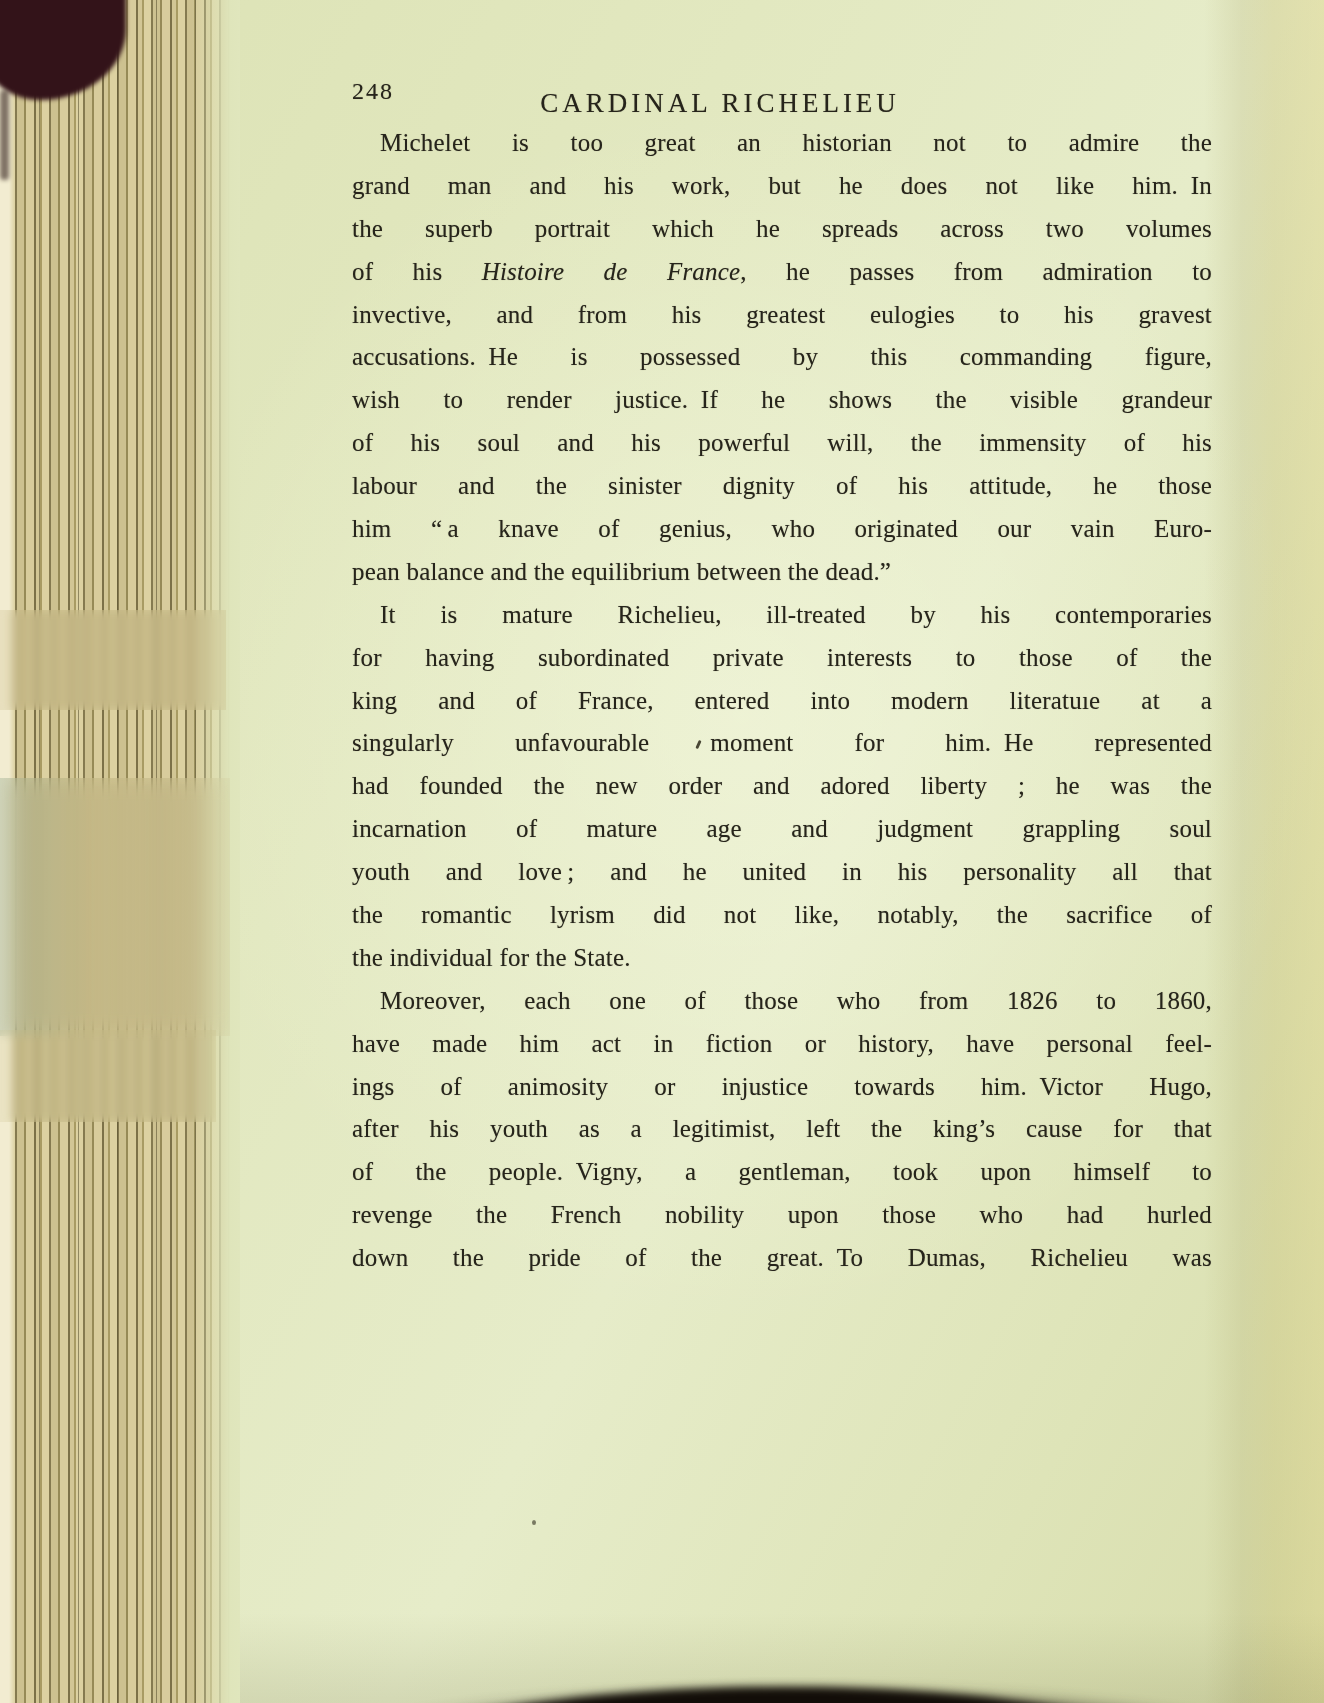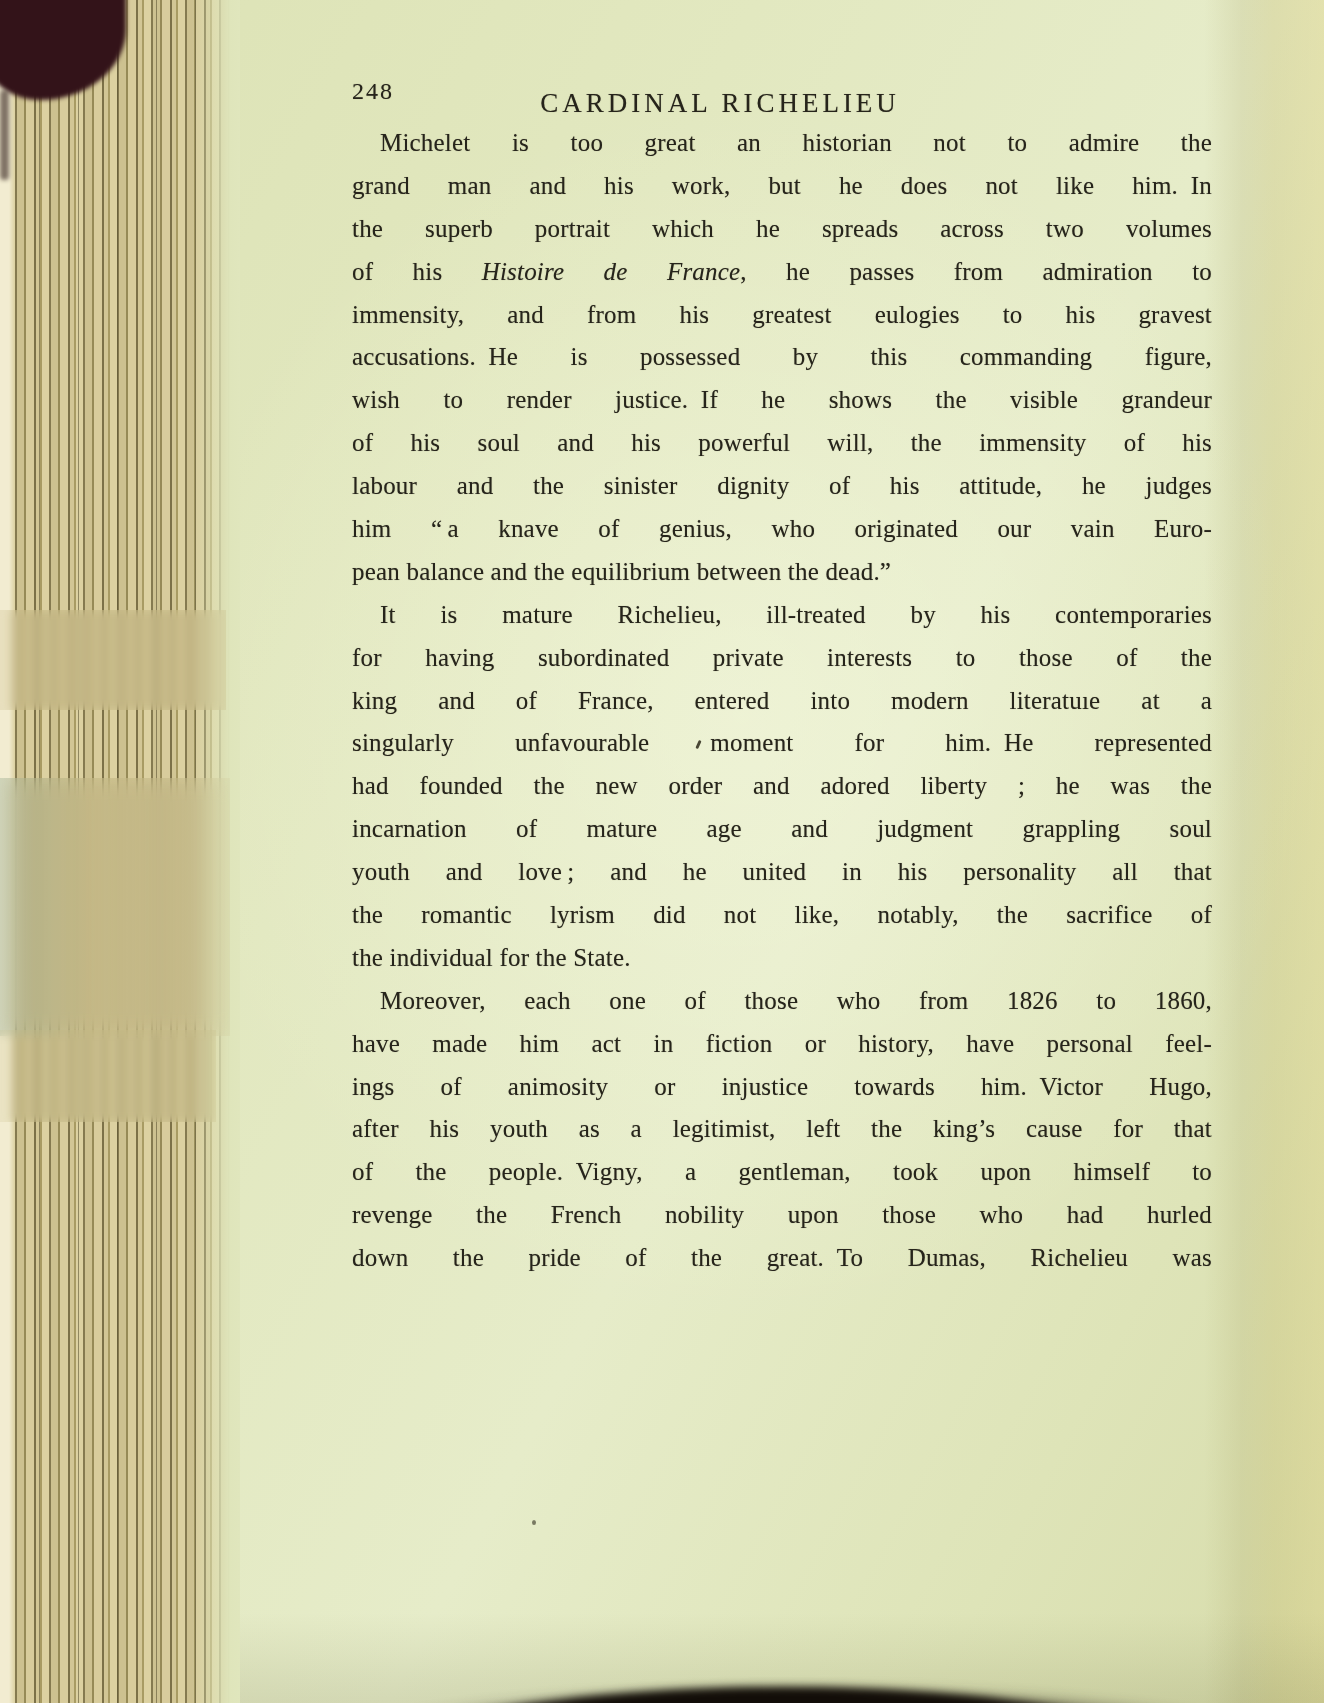--- a/index.html
+++ b/index.html
@@ -114,25 +114,25 @@
   <div class="cover-sliver"></div>
 
   <div class="page-number ink">248</div>
   <div class="running-header ink">CARDINAL RICHELIEU</div>
 
   <div id="text-block" class="ink">
       <div class="line first"><span>Michelet is too great an historian not to admire the</span></div>
       <div class="line"><span>grand man and his work, but he does not like him. In</span></div>
       <div class="line"><span>the superb portrait which he spreads across two volumes</span></div>
       <div class="line"><span>of his </span><span class="it">Histoire de France</span><span>, he passes from admiration to</span></div>
-      <div class="line"><span>immensity, and from his greatest eulogies to his gravest</span></div>
+      <div class="line"><span>invective, and from his greatest eulogies to his gravest</span></div>
       <div class="line"><span>accusations. He is possessed by this commanding figure,</span></div>
       <div class="line"><span>wish to render justice. If he shows the visible grandeur</span></div>
       <div class="line"><span>of his soul and his powerful will, the immensity of his</span></div>
-      <div class="line"><span>labour and the sinister dignity of his attitude, he judges</span></div>
+      <div class="line"><span>labour and the sinister dignity of his attitude, he those</span></div>
       <div class="line"><span>him “ a knave of genius, who originated our vain Euro-</span></div>
       <div class="line end"><span>pean balance and the equilibrium between the dead.”</span></div>
       <div class="line first"><span>It is mature Richelieu, ill-treated by his contemporaries</span></div>
       <div class="line"><span>for having subordinated private interests to those of the</span></div>
       <div class="line"><span>king and of France, entered into modern literatuıe at a</span></div>
       <div class="line"><span>singularly unfavourable moment for him. He represented</span></div>
       <div class="line"><span>had founded the new order and adored liberty ; he was the</span></div>
       <div class="line"><span>incarnation of mature age and judgment grappling soul</span></div>
       <div class="line"><span>youth and love ; and he united in his personality all that</span></div>
       <div class="line"><span>the romantic lyrism did not like, notably, the sacrifice of</span></div>

